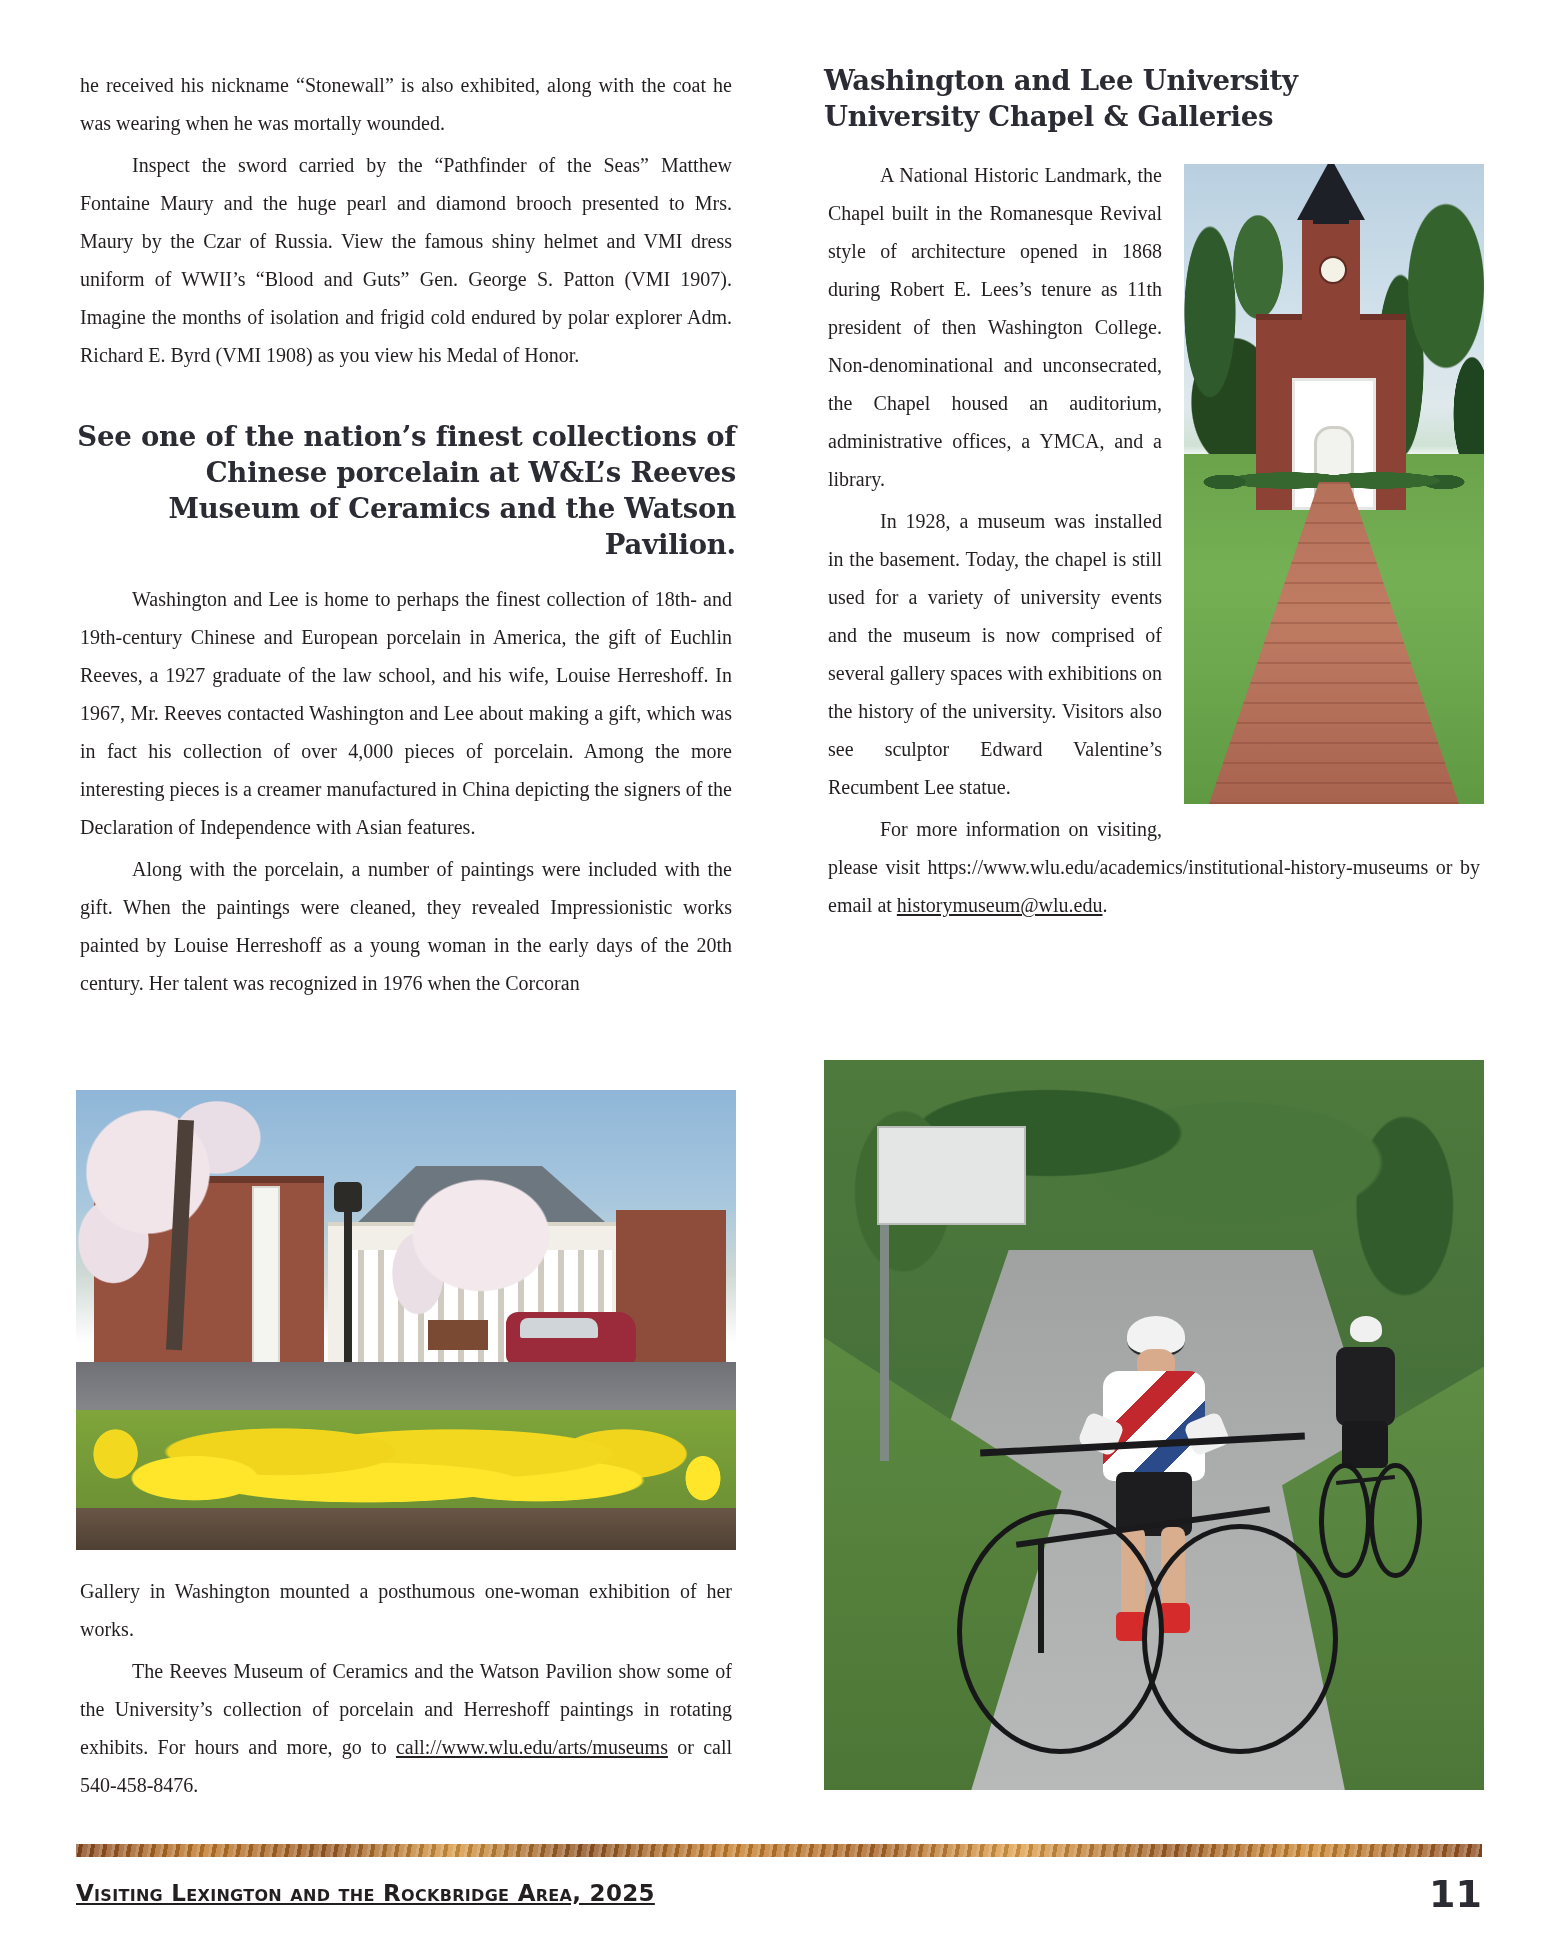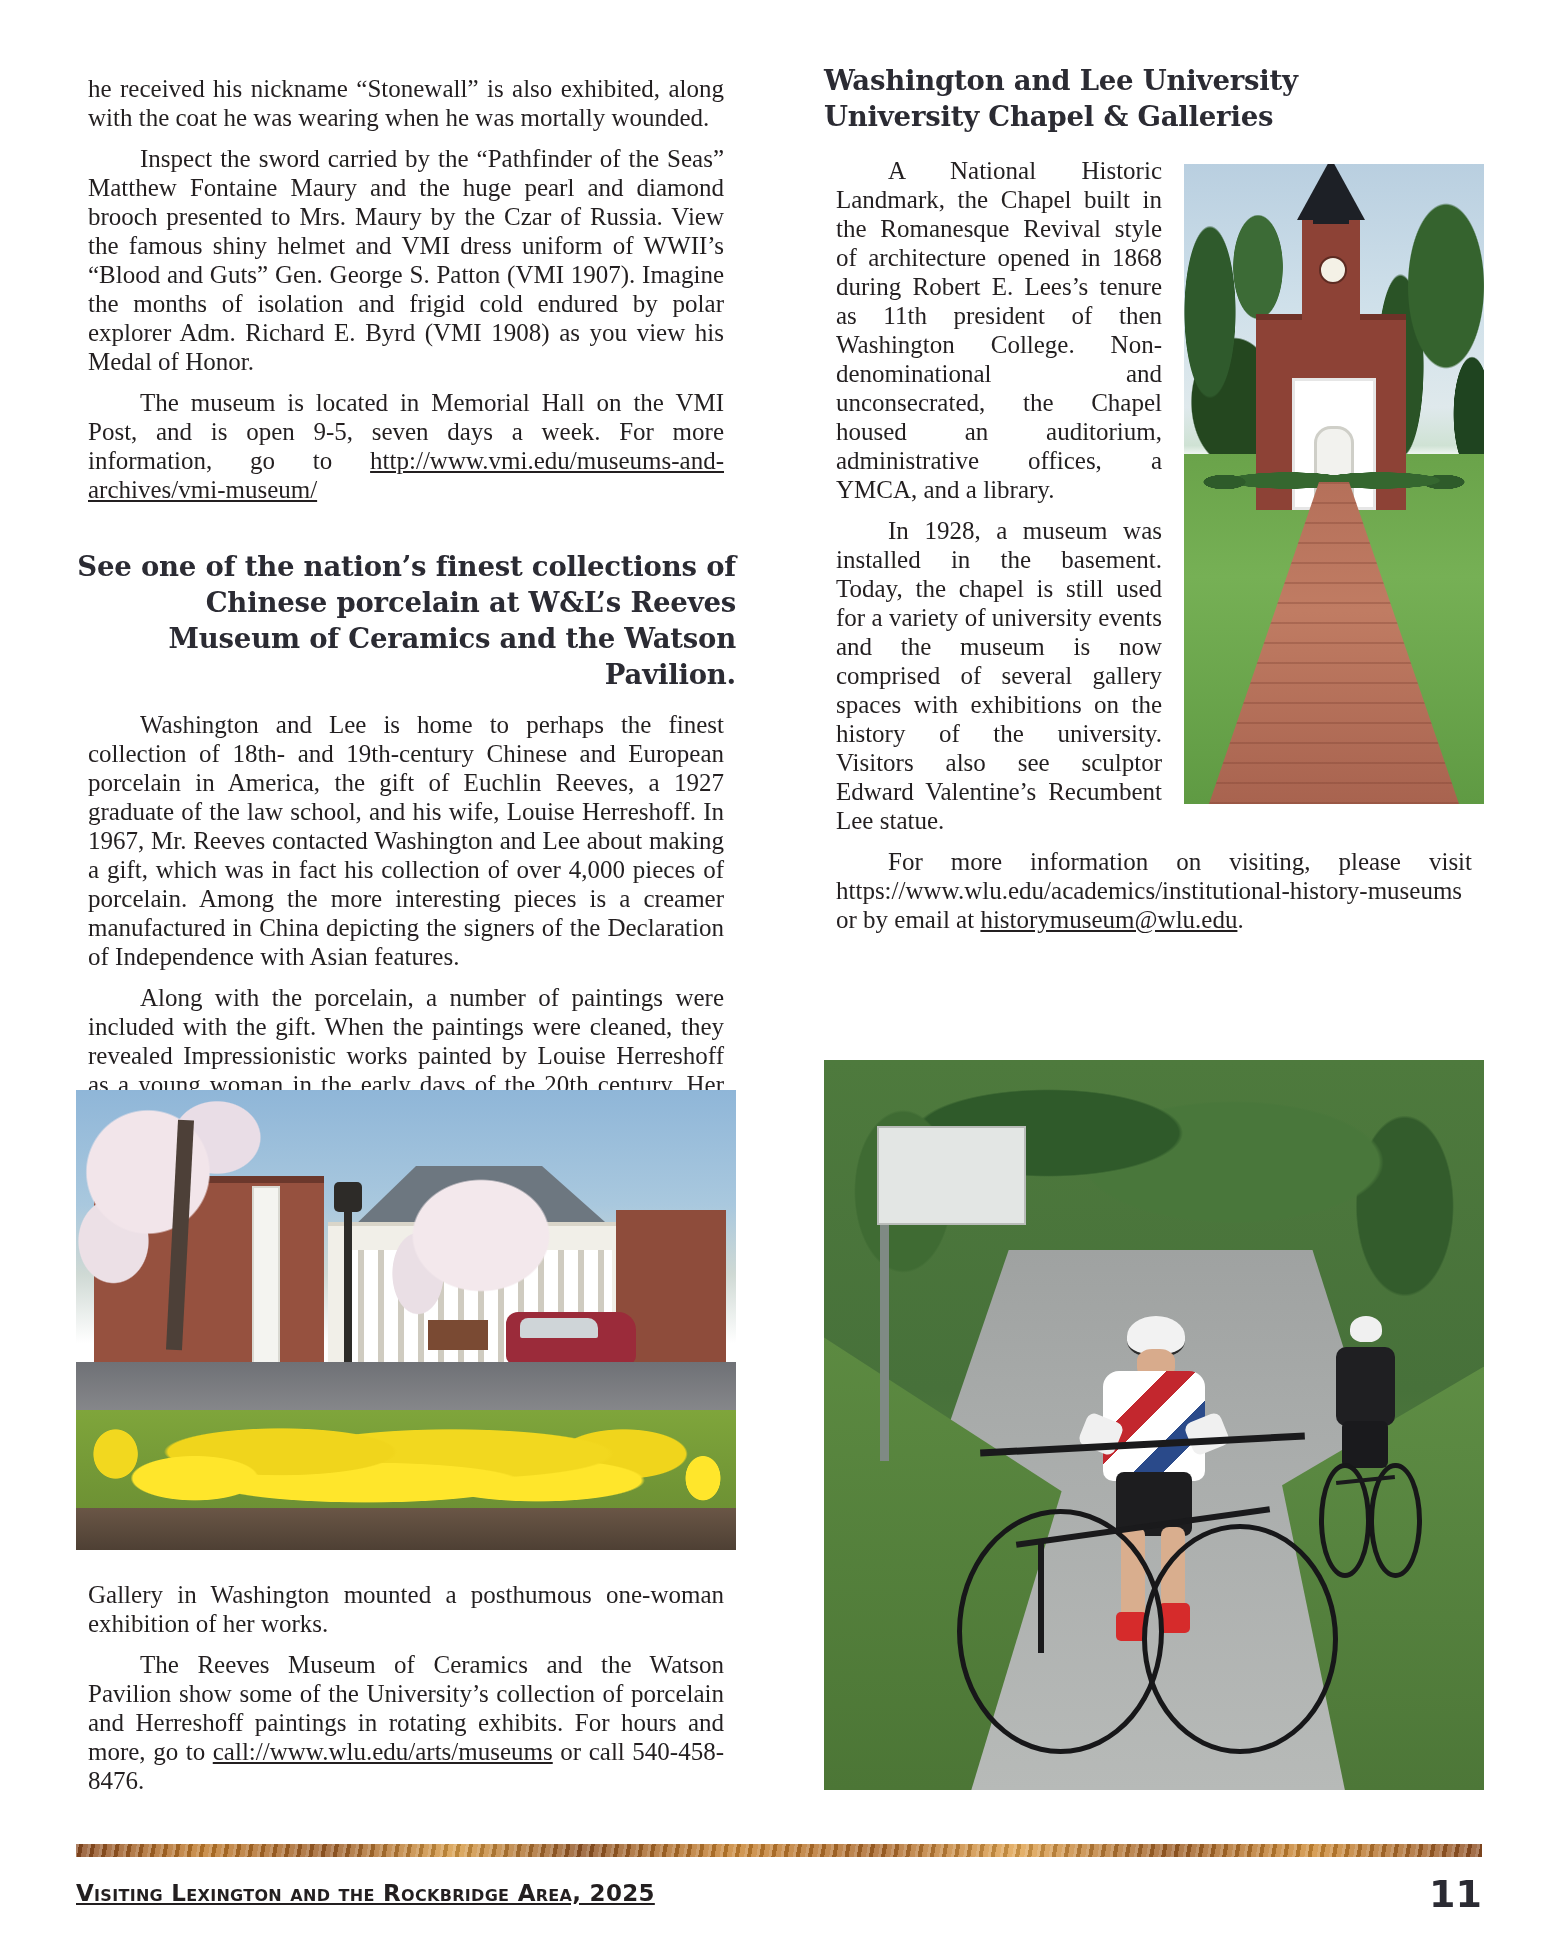--- a/index.html
+++ b/index.html
@@ -20,26 +20,26 @@
   
   .col {
     position: absolute;
     top: 62px;
   }
   .col-left  { left: 76px;  width: 660px; }
   .col-right { left: 824px; width: 660px; }
 
   
   .body-text {
-    font-size: 25px;
-    line-height: 29px;
+    font-size: 20px;
+    line-height: 38px;
     text-align: justify;
     text-justify: inter-word;
     hyphens: none;
-    margin: 12px;
+    margin: 4px;
     color: #231f20;
   }
   .body-text.indent { text-indent: 52px; }
   .body-text.narrow { text-align: justify; }
 
   a.doc-link, .doc-link {
     color: #231f20;
     text-decoration: underline;
     text-underline-offset: 2px;
   }
@@ -388,21 +388,20 @@
 <body>
 
 <div class="page">
 
   <div class="col col-left">
 
     <p class="body-text">he received his nickname “Stonewall” is also exhibited, along with the coat he was wearing when he was mortally wounded.</p>
 
     <p class="body-text indent">Inspect the sword carried by the “Pathfinder of the Seas” Matthew Fontaine Maury and the huge pearl and diamond brooch presented to Mrs. Maury by the Czar of Russia. View the famous shiny helmet and VMI dress uniform of WWII’s “Blood and Guts” Gen. George S. Patton (VMI 1907). Imagine the months of isolation and frigid cold endured by polar explorer Adm. Richard E. Byrd (VMI 1908) as you view his Medal of Honor.</p>
 
-    <p class="body-text indent"><span>The museum is located in Memorial Hall on the VMI Post, and is open 9-5, seven days a week. For more information, go to </span><span class="doc-link">http://www.vmi.edu/museums-and-archives/vmi-museum/</span></p>
 
     <h2 class="sec-head" style="margin-top:44px;text-align:right;">See one of the nation’s finest collections of Chinese porcelain at W&amp;L’s Reeves Museum of Ceramics and the Watson Pavilion.</h2>
 
     <p class="body-text indent" style="margin-top:18px;">Washington and Lee is home to perhaps the finest collection of 18th- and 19th-century Chinese and European porcelain in America, the gift of Euchlin Reeves, a 1927 graduate of the law school, and his wife, Louise Herreshoff. In 1967, Mr. Reeves contacted Washington and Lee about making a gift, which was in fact his collection of over 4,000 pieces of porcelain. Among the more interesting pieces is a creamer manufactured in China depicting the signers of the Declaration of Independence with Asian features.</p>
 
     <p class="body-text indent">Along with the porcelain, a number of paintings were included with the gift. When the paintings were cleaned, they revealed Impressionistic works painted by Louise Herreshoff as a young woman in the early days of the 20th century. Her talent was recognized in 1976 when the Corcoran</p>
   </div>
 
   <div class="blk photo" style="left:76px; top:1090px; width:660px; height:460px;">
     <div class="rv-sky"></div>

